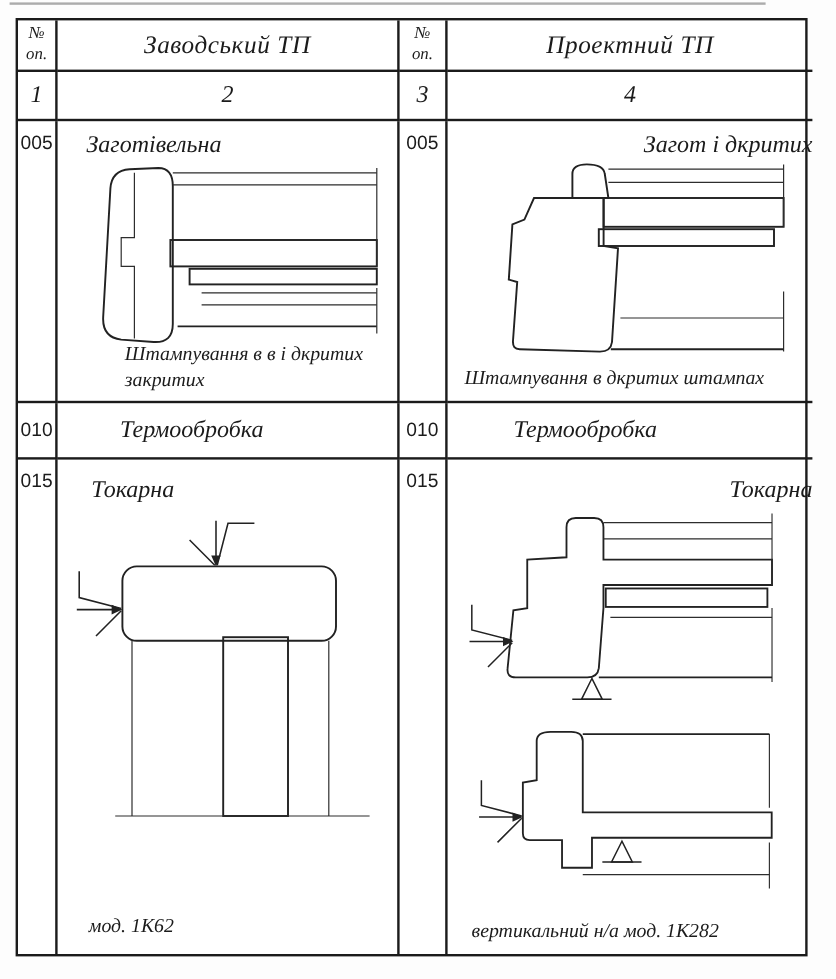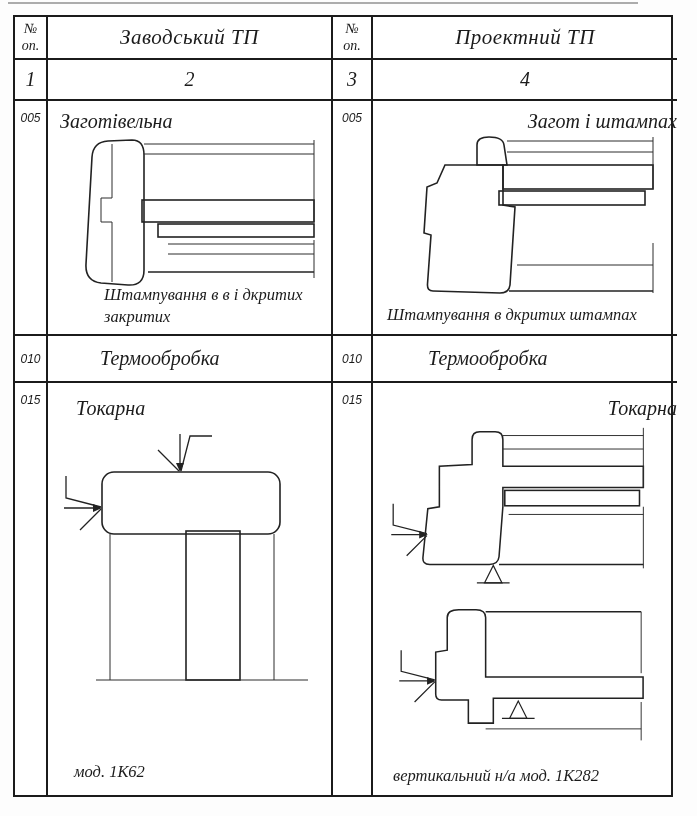--- a/index.html
+++ b/index.html
@@ -21,21 +21,21 @@
     grid-template-rows:43px 41px 235px 47px 1fr;
   }
   .cell{position:relative;border-right:2px solid #1b1b1b;border-bottom:2px solid #1b1b1b;box-sizing:border-box;}
   .lastcol{border-right:none;text-align:right;}
   .lastrow{border-bottom:none;}
   .hdr{display:flex;flex-direction:column;align-items:center;justify-content:center;
        font-style:italic;font-size:14px;line-height:1.15;}
   .hdr-title{display:flex;align-items:center;justify-content:center;
        font-style:italic;font-size:21px;letter-spacing:.5px;font-family:Liberation Serif, serif;}
   .idx{display:flex;align-items:center;justify-content:center;font-style:italic;font-size:20px;}
-  .opnum{font-family:"Liberation Sans", sans-serif;font-style:italic;font-size:12px;
+  .opnum{font-family:"Liberation Sans", sans-serif;font-size:16px;
        display:flex;justify-content:center;padding-top:10px;}
   .opnum.mid{padding-top:0;align-items:center;}
   .op-title{font-style:italic;font-size:20px;white-space:nowrap;}
   .caption{position:absolute;font-style:italic;font-size:16.5px;line-height:1.32;white-space:nowrap;}
   .caption span{display:block;}
   .rowcell{display:flex;flex-direction:column;}
   svg{display:block;}
   .thin{stroke:#2d2d2d;stroke-width:1;fill:none;}
   .med{stroke:#222;stroke-width:1.6;fill:none;}
   .sym{stroke:#222;stroke-width:1.3;fill:none;}
@@ -63,21 +63,21 @@
   </div>
 
   <div class="cell idx">1</div>
   <div class="cell idx">2</div>
   <div class="cell idx">3</div>
   <div class="cell idx lastcol">4</div>
 
   <div class="cell opnum">005</div>
 
   <div class="cell rowcell">
-    <div class="op-title" style="margin:9px 0 0 12px;">Заготівельна</div>
+    <div class="op-title" style="margin:9px 0 0 24px;">Заготівельна</div>
     <svg width="272" height="158" viewBox="0 0 272 158" style="margin:3px 0 0 8px;">
       <defs>
         <pattern id="hA" patternUnits="userSpaceOnUse" width="7" height="7" patternTransform="rotate(45)">
           <rect width="7" height="7" fill="#fff"></rect>
           <line x1="0" y1="0" x2="0" y2="7" stroke="#2c2c2c" stroke-width="1"></line>
         </pattern>
       </defs>
       <path class="med" fill="url(#hA)" d="M 76,4 L 52,5 Q 37,6 36,21 L 30,128 Q 29,145 45,147 L 72,149 Q 88,150 88,134 L 88,19 Q 88,4 76,4 Z"></path>
       <rect class="med" fill="url(#hA)" x="86" y="64" width="172" height="22"></rect>
       <rect class="med" fill="url(#hA)" x="102" y="88" width="156" height="13"></rect>
@@ -89,21 +89,21 @@
     </svg>
     <div class="caption" style="left:20px;bottom:6px;margin-left:36px;">
       <span>Штампування в в і дкритих</span>
       <span>закритих</span>
     </div>
   </div>
 
   <div class="cell opnum">005</div>
 
   <div class="cell rowcell lastcol">
-    <div class="op-title" style="margin:9px 0 0 52px;">Загот і штампах</div>
+    <div class="op-title" style="margin:9px 0 0 52px;">Загот і дкритих</div>
     <svg width="290" height="162" viewBox="0 0 290 162" style="margin:2px 0 0 14px;">
       <defs>
         <pattern id="hB" patternUnits="userSpaceOnUse" width="7" height="7" patternTransform="rotate(45)">
           <rect width="7" height="7" fill="#fff"></rect>
           <line x1="0" y1="0" x2="0" y2="7" stroke="#2c2c2c" stroke-width="1"></line>
         </pattern>
       </defs>
       <path class="med" fill="url(#hB)" d="M 90,30 L 90,10 Q 90,2 102,2 Q 116,2 117,10 L 120,30 Z"></path>
       <rect class="med" fill="url(#hB)" x="116" y="30" width="150" height="24"></rect>
       <rect class="med" fill="url(#hB)" x="112" y="56" width="146" height="14"></rect>

